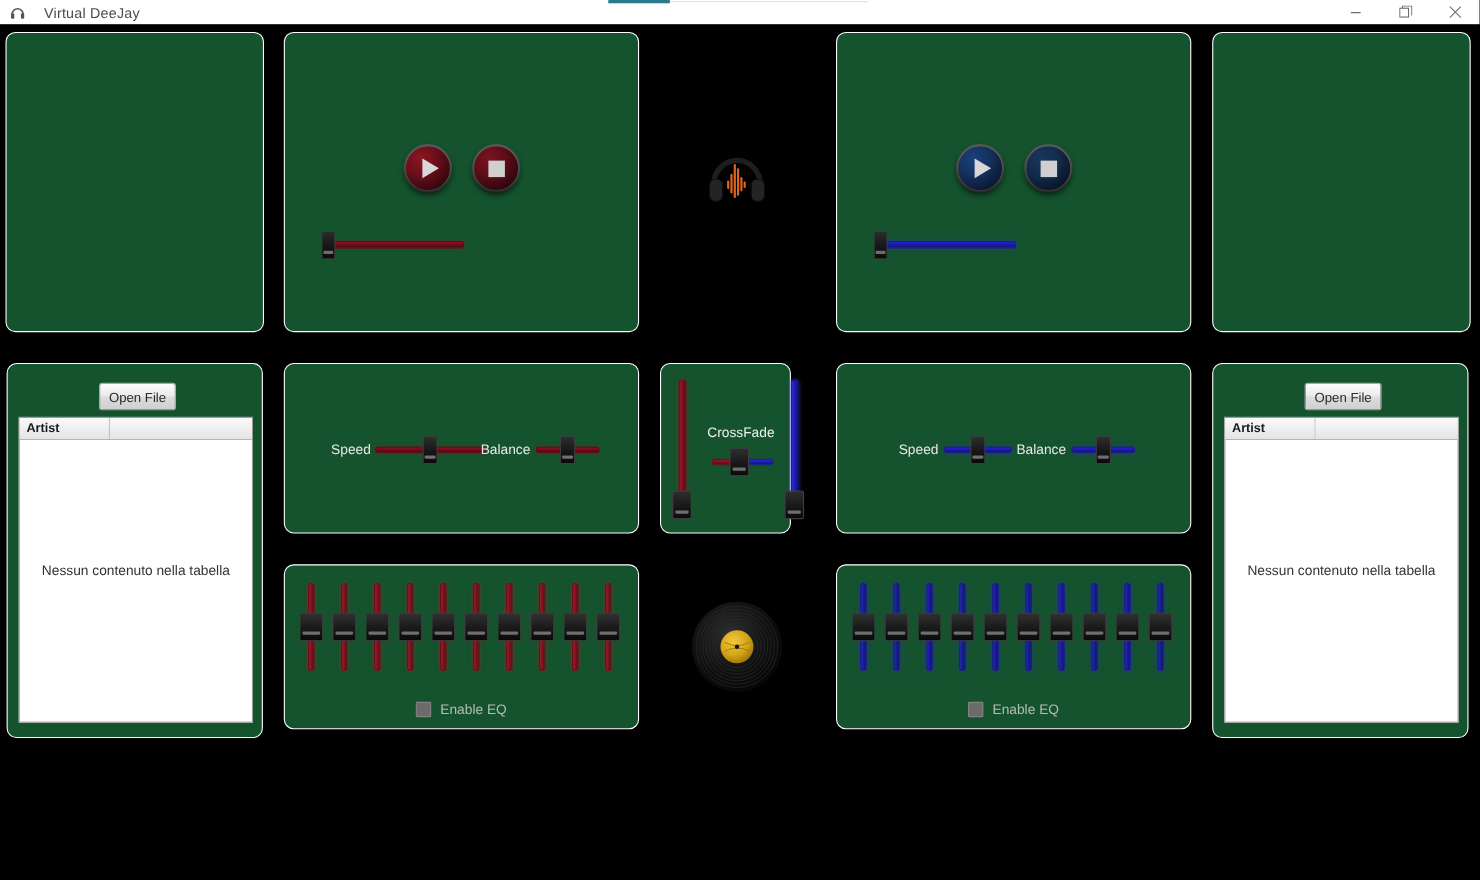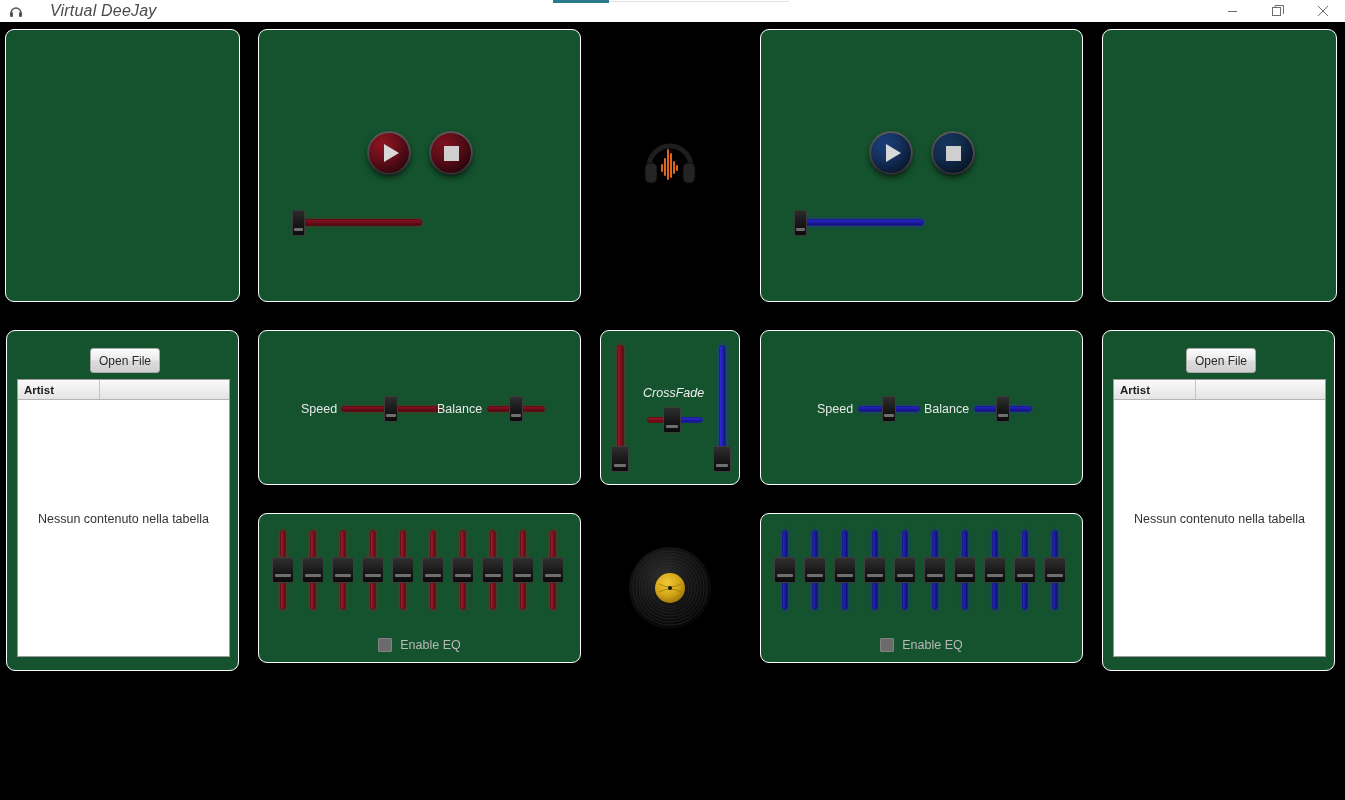--- a/index.html
+++ b/index.html
@@ -16,25 +16,24 @@
     width: 1345px; height: 22px;
     background: #ffffff;
     display: flex; align-items: center;
   }
   .tb-icon {
     width: 16px; height: 16px; margin-left: 8px;
     position: relative;
   }
   .tb-icon svg { display:block; }
   .tb-title {
-    margin-left: 26px;
-    font-size: 16px;
+    margin-left: 16px;
+    font-size: 13px;
     color: #4a4a4a;
     letter-spacing: .2px;
-    font-style: italic;
   }
   .tb-accent {
     position: absolute; left: 553px; top: 0;
     width: 56px; height: 3px;
     background: #2b7a8c;
   }
   .tb-accent-rest {
     position: absolute; left: 609px; top: 1px;
     width: 180px; height: 1px;
     background: #e2e2e2;
@@ -338,21 +337,21 @@
     <span class="bar"></span>
     <span class="knob" style="left:43px;"></span>
   </div>
   <span class="ctl-label" style="left:178px; top:71px;">Balance</span>
   <div class="minislider red-s" style="left:228px; top:65px; width:58px;">
     <span class="bar"></span>
     <span class="knob" style="left:22px;"></span>
   </div>
 </div>
 
-<div class="panel" style="left:600px; top:330px; width:140px; height:155px;font-style:italic;">
+<div class="panel" style="left:600px; top:330px; width:119px; height:155px;">
   <div class="vtrack red-v" style="left:16px; top:14px; height:115px;"></div>
   <div class="vknob" style="left:10px; top:115px;"></div>
 
   <div class="vtrack blue-v" style="left:118px; top:14px; height:115px;"></div>
   <div class="vknob" style="left:112px; top:115px;"></div>
 
   <span class="xf-label" style="left:42px; top:55px;">CrossFade</span>
 
   <div class="xf-bar-l" style="left:46px; top:86px; width:24px;"></div>
   <div class="xf-bar-r" style="left:78px; top:86px; width:24px;"></div>

